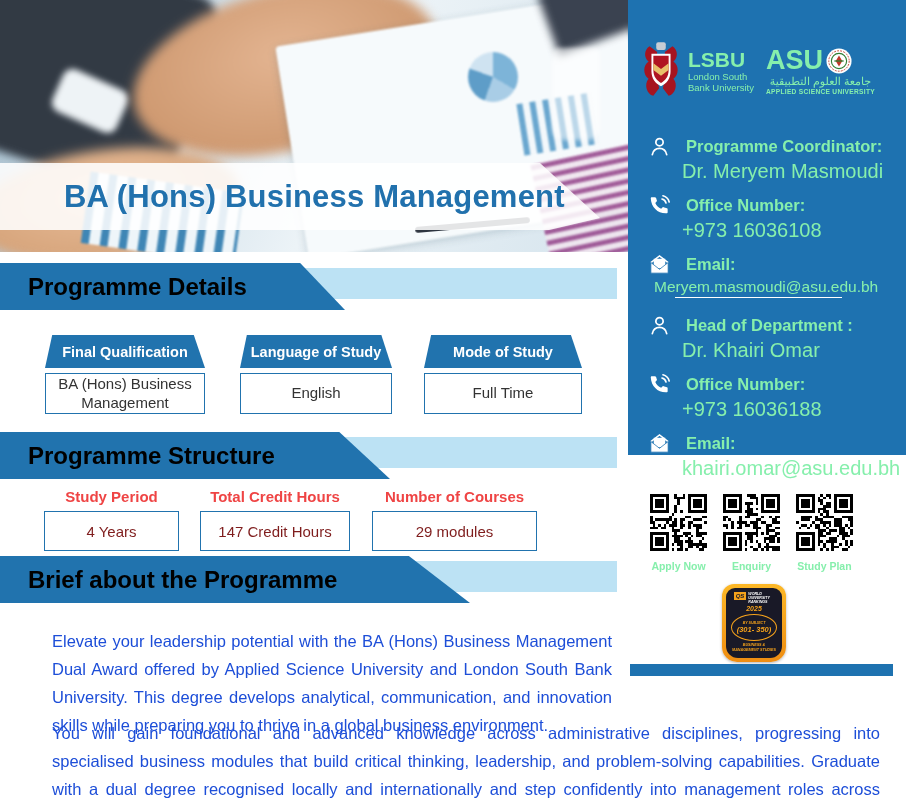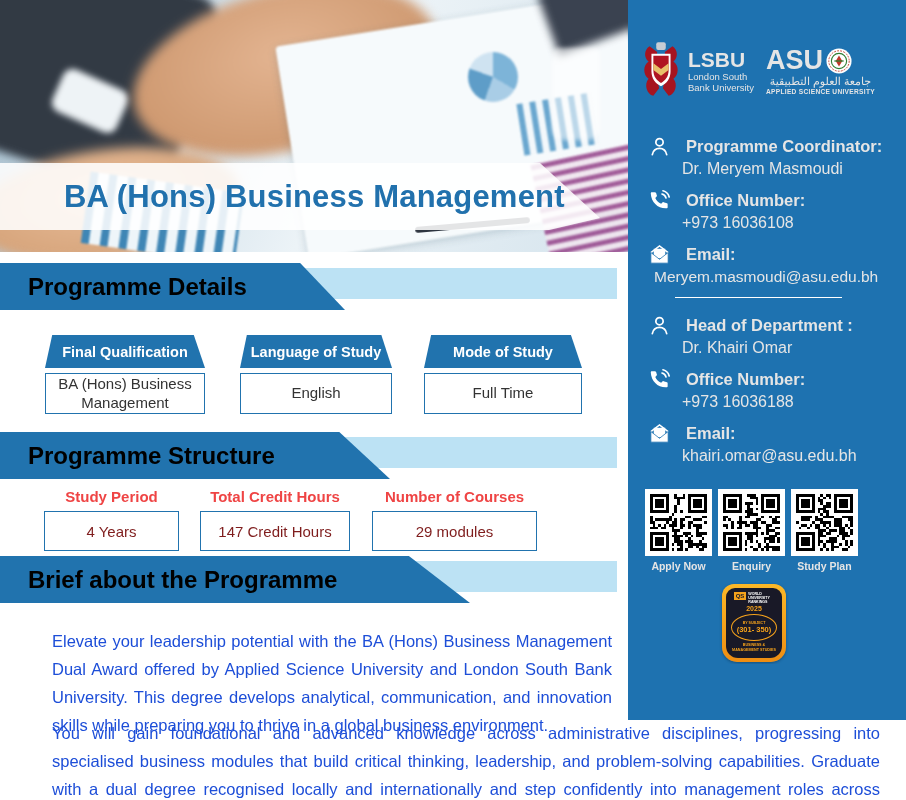--- a/index.html
+++ b/index.html
@@ -58,53 +58,53 @@
   .s-label{color:#ef4444;font-weight:bold;font-size:15px;margin-bottom:6px;}
   .s-box{background:#fff;border:1.6px solid #2173AE;height:40px;box-sizing:border-box;
          display:flex;align-items:center;justify-content:center;font-size:15px;color:#7f1d1d;}
 
   
   .para{position:absolute;left:52px;color:#1d4ed8;font-size:16.5px;line-height:28px;text-align:justify;}
   .para1{top:610px;width:560px;}
   .para2{top:702px;width:828px;}
 
   
-  .sidebar{position:absolute;left:628px;top:0;width:278px;height:720px;background:#1E72B0;color:#e5e5e5;}
+  .sidebar{position:absolute;left:628px;top:0;width:278px;height:455px;background:#1E72B0;color:#86efac;}
   .logos{position:absolute;top:40px;left:12px;display:flex;align-items:center;}
   .crest{width:42px;height:62px;}
   .lsbu-text{margin-left:6px;}
   .lsbu-abbr{font-size:21px;font-weight:bold;line-height:1.05;}
   .lsbu-line{font-size:9.5px;line-height:1.2;}
   .asu-block{margin-left:12px;}
   .asu-row{display:flex;align-items:center;gap:3px;}
   .asu-abbr{font-size:27px;font-weight:bold;line-height:1;text-align:center;}
   .asu-seal{width:26px;height:26px;}
   .asu-arabic{font-size:11px;text-align:center;margin-top:1px;line-height:1.1;}
   .asu-caption{font-size:6.6px;font-weight:bold;letter-spacing:.3px;text-align:center;}
 
   .contacts{position:absolute;left:20px;right:8px;}
   .contacts-1{top:135px;}
   .contacts-2{top:314px;}
   .c-row{display:flex;align-items:center;gap:15px;}
   .c-icon{width:23px;height:23px;flex:0 0 23px;}
   .c-label{font-weight:bold;font-size:16.5px;}
-  .c-value{padding-left:34px;font-size:16px;margin:2px 0 11px;}
+  .c-value{padding-left:34px;font-size:20px;margin:2px 0 11px;}
   .c-value.email-out{padding-left:6px;font-size:15.5px;}
   .divider{position:absolute;top:297px;left:47px;width:167px;border-top:1.7px solid #fff;}
 
   .qr-row{position:absolute;top:489px;left:17px;display:flex;gap:6px;}
   .qr-item{width:67px;}
   .qr-box{width:67px;height:67px;background:#fff;padding:5px;box-sizing:border-box;}
   .qr-box svg{width:100%;height:100%;}
   .qr-label{text-align:center;font-size:10.5px;font-weight:bold;margin-top:4px;}
 
   
   .qs-badge{position:absolute;left:722px;top:584px;width:64px;height:78px;box-sizing:border-box;
             background:linear-gradient(180deg,#fcb827,#ee8d12);border-radius:12px 12px 15px 15px;
-            padding:4px;box-shadow:0 1px 3px rgba(0,0,0,.3);}
+            padding:4px;box-shadow:0 1px 3px rgba(0,0,0,.3);font-style:italic;}
   .qs-inner{background:#191927;width:100%;height:100%;box-sizing:border-box;border-radius:9px 9px 12px 12px;
             display:flex;flex-direction:column;align-items:center;padding-top:4px;}
   .qs-top{display:flex;align-items:flex-start;gap:2px;}
   .qs-logo{background:#F5A21B;color:#191927;font-weight:bold;font-size:6px;padding:1px 2px;line-height:1;}
   .qs-wur{color:#fff;font-size:3.6px;font-weight:bold;width:26px;line-height:1.15;text-align:left;}
   .qs-year{color:#F5A21B;font-size:7px;font-weight:bold;margin-top:1px;}
   .qs-oval{border:1px solid #F5A21B;border-radius:50%;width:44px;height:25px;margin-top:2px;
            display:flex;flex-direction:column;align-items:center;justify-content:center;}
   .qs-bysubject{color:#F5A21B;font-size:3.6px;font-weight:bold;}
   .qs-rank{color:#F5A21B;font-size:7.5px;font-weight:bold;}

